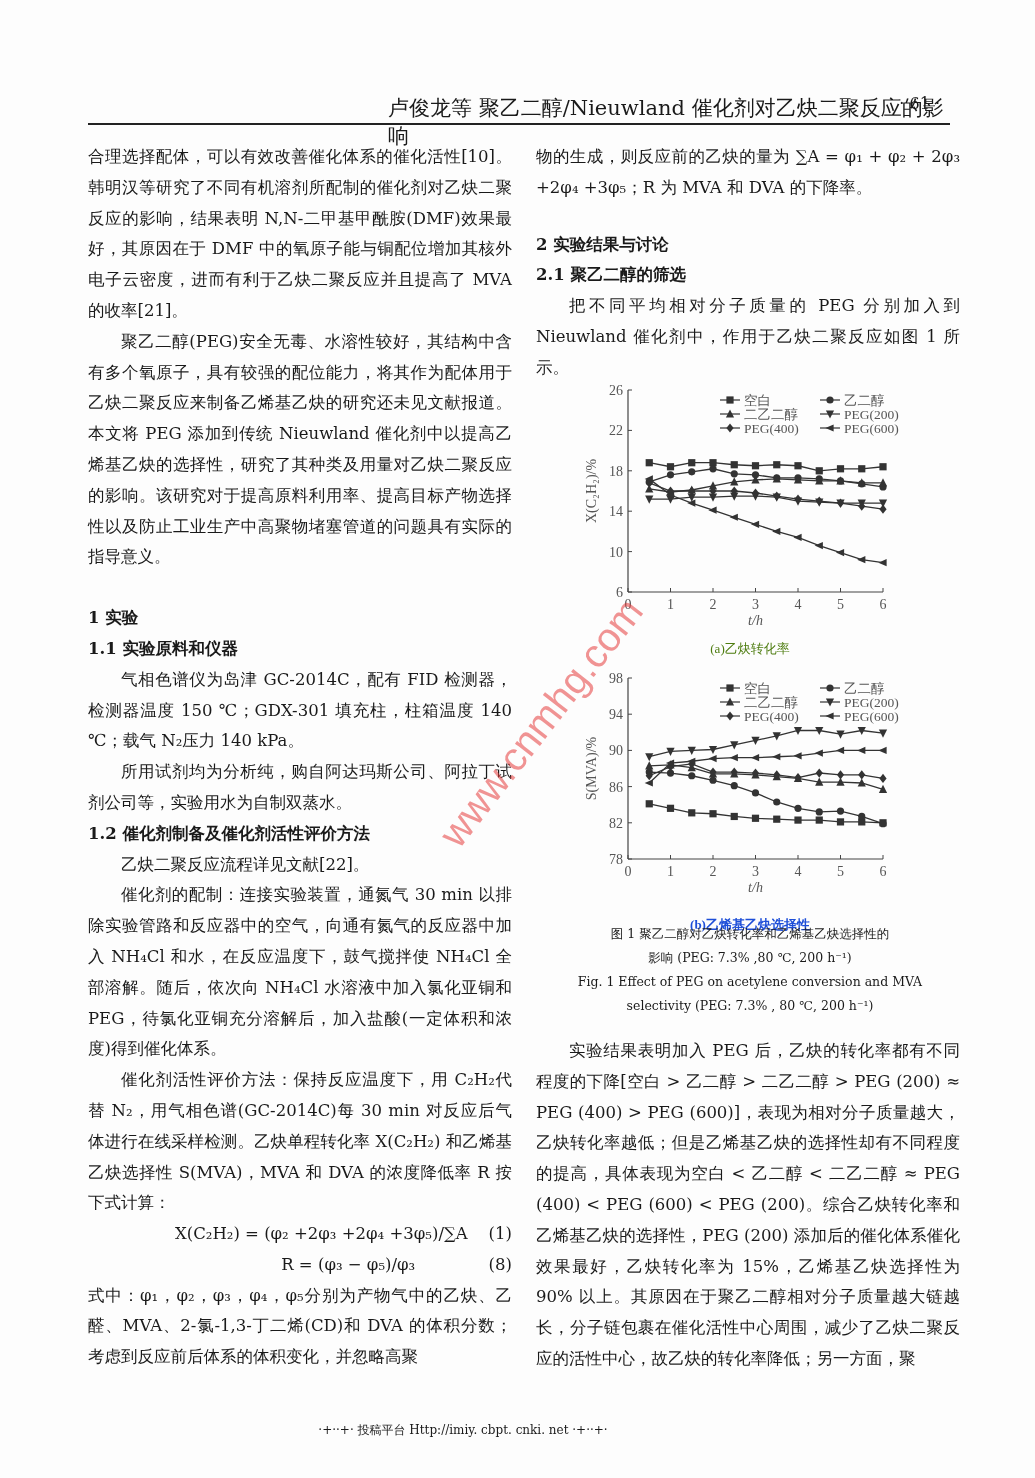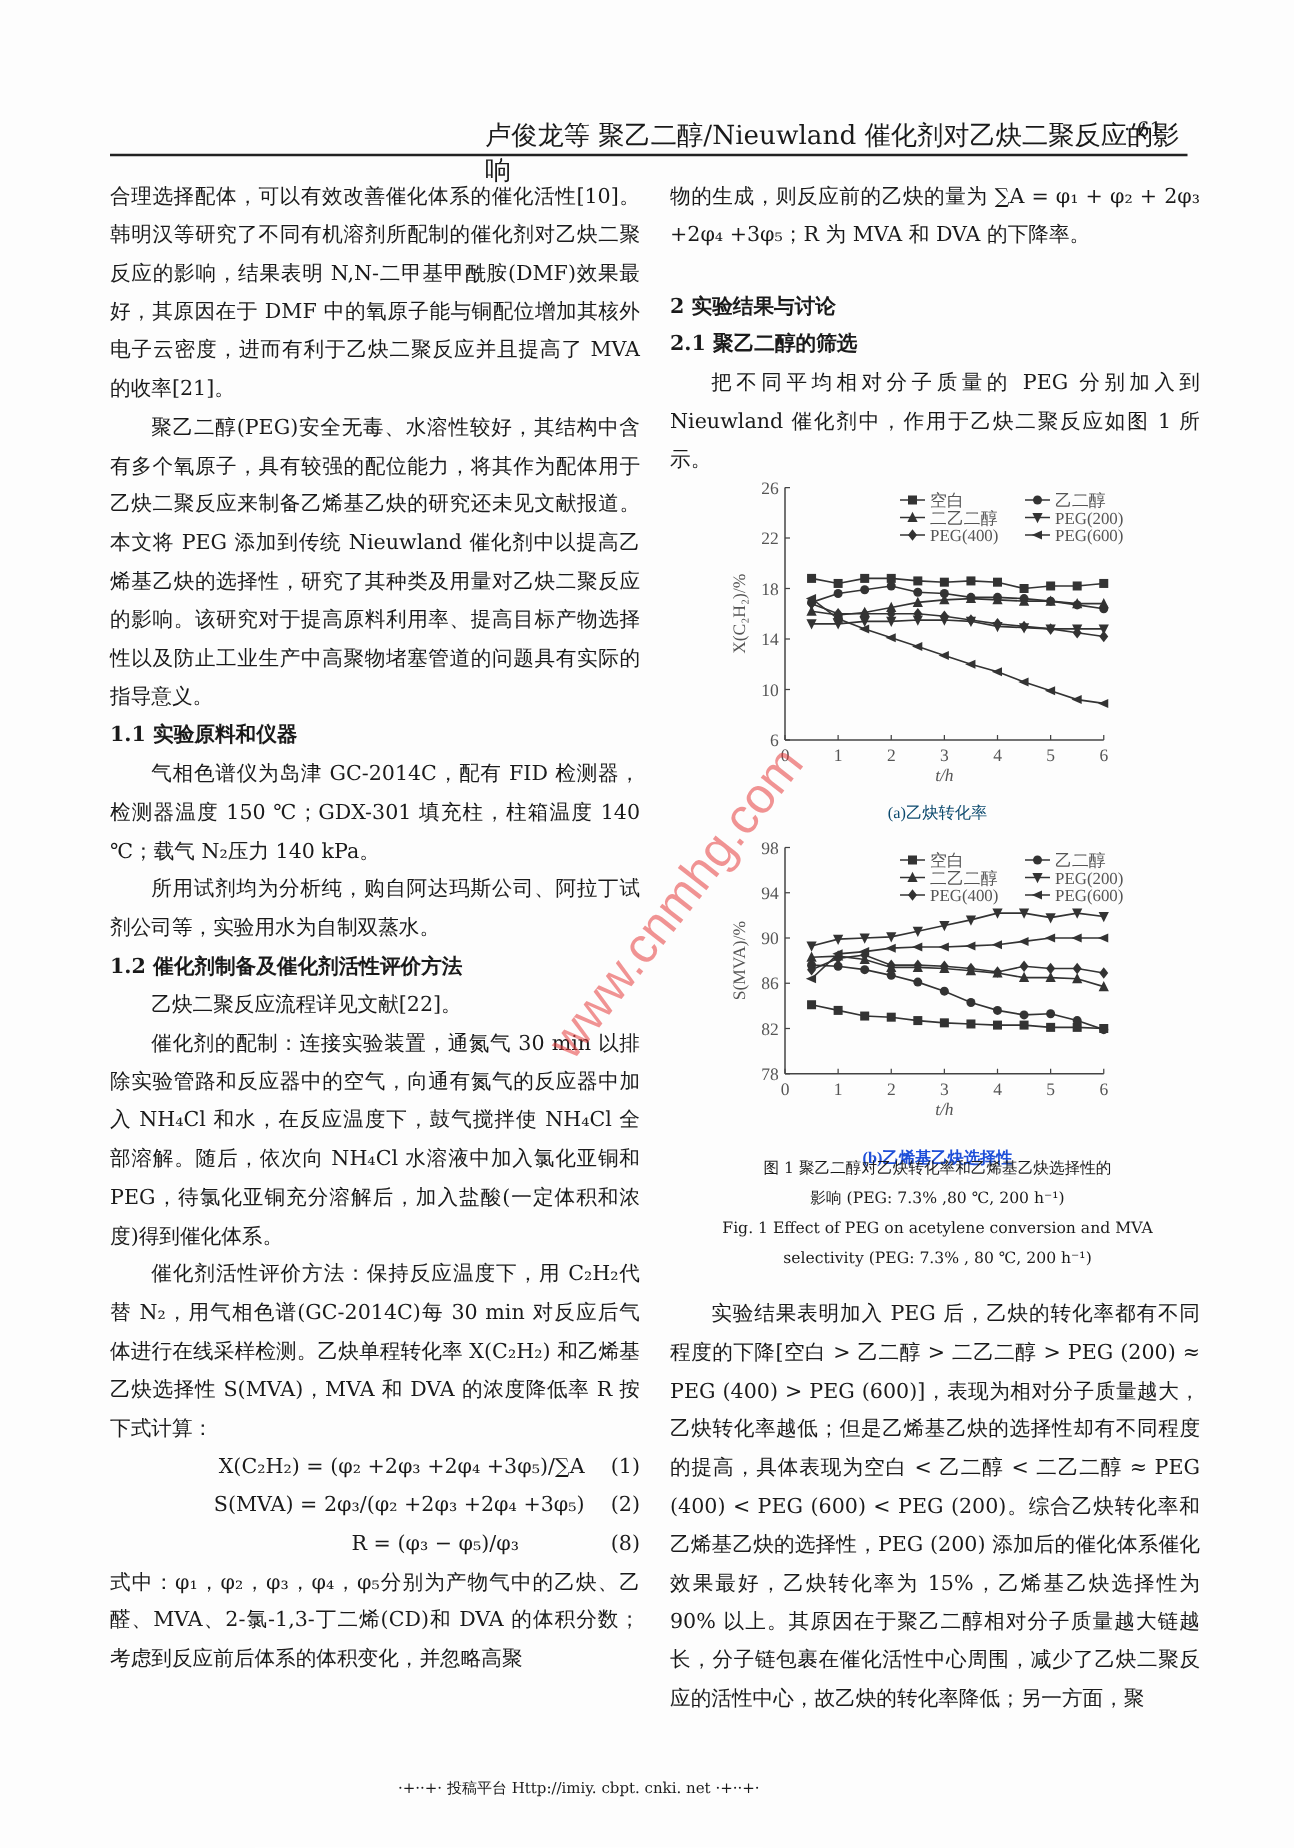--- a/index.html
+++ b/index.html
@@ -12,49 +12,49 @@
   .col { position:absolute; top:142px; width:424px; font-size:16.5px; line-height:30.8px; text-align:justify; }
   .col.left { left:88px; }
   .col.right { left:536px; }
   p { margin:0; }
   .ind { text-indent:2em; }
   .h1 { font-weight:bold; margin-top:24px; }
   .h2 { font-weight:bold; }
   .eq { text-align:right; white-space:pre; }
   .fig { position:absolute; left:560px; width:380px; font-family:"Liberation Serif",serif; }
   .fig svg text { font-family:"Liberation Serif",serif; fill:#555; }
-  .cap { text-align:center; font-size:13px; color:#0c4a6e; }
+  .cap { text-align:center; font-size:13px; color:#4d7c0f; }
   .figcap { position:absolute; left:560px; top:922px; width:380px; text-align:center; font-size:12.5px; line-height:24px; }
   .footer { position:absolute; top:1422px; left:0; width:926px; text-align:center; font-size:12px; }
   .watermark { position:absolute; left:390px; top:700px; font-size:40px; color:rgba(230,60,60,0.55);
                transform:rotate(-52deg); font-family:"Liberation Sans",sans-serif; }
 </style>
 </head>
 <body>
 
 <div class="page">
 
   <div class="header">
     <span class="title">卢俊龙等   聚乙二醇/Nieuwland 催化剂对乙炔二聚反应的影响</span>
     <span class="pno">· 61 ·</span>
     <div class="rule"></div>
   </div>
 
   <div class="col left">
     <p>合理选择配体，可以有效改善催化体系的催化活性[10]。韩明汉等研究了不同有机溶剂所配制的催化剂对乙炔二聚反应的影响，结果表明 N,N-二甲基甲酰胺(DMF)效果最好，其原因在于 DMF 中的氧原子能与铜配位增加其核外电子云密度，进而有利于乙炔二聚反应并且提高了 MVA 的收率[21]。</p>
     <p class="ind">聚乙二醇(PEG)安全无毒、水溶性较好，其结构中含有多个氧原子，具有较强的配位能力，将其作为配体用于乙炔二聚反应来制备乙烯基乙炔的研究还未见文献报道。本文将 PEG 添加到传统 Nieuwland 催化剂中以提高乙烯基乙炔的选择性，研究了其种类及用量对乙炔二聚反应的影响。该研究对于提高原料利用率、提高目标产物选择性以及防止工业生产中高聚物堵塞管道的问题具有实际的指导意义。</p>
+    <p class="h1" style="margin-top:30px;">1  实验</p>
     <p class="h2">1.1  实验原料和仪器</p>
     <p class="ind">气相色谱仪为岛津 GC-2014C，配有 FID 检测器，检测器温度 150 ℃；GDX-301 填充柱，柱箱温度 140 ℃；载气 N₂压力 140 kPa。</p>
     <p class="ind">所用试剂均为分析纯，购自阿达玛斯公司、阿拉丁试剂公司等，实验用水为自制双蒸水。</p>
     <p class="h2">1.2  催化剂制备及催化剂活性评价方法</p>
     <p class="ind">乙炔二聚反应流程详见文献[22]。</p>
     <p class="ind">催化剂的配制：连接实验装置，通氮气 30 min 以排除实验管路和反应器中的空气，向通有氮气的反应器中加入 NH₄Cl 和水，在反应温度下，鼓气搅拌使 NH₄Cl 全部溶解。随后，依次向 NH₄Cl 水溶液中加入氯化亚铜和 PEG，待氯化亚铜充分溶解后，加入盐酸(一定体积和浓度)得到催化体系。</p>
     <p class="ind">催化剂活性评价方法：保持反应温度下，用 C₂H₂代替 N₂，用气相色谱(GC-2014C)每 30 min 对反应后气体进行在线采样检测。乙炔单程转化率 X(C₂H₂) 和乙烯基乙炔选择性 S(MVA)，MVA 和 DVA 的浓度降低率 R 按下式计算：</p>
     <p class="eq">X(C₂H₂) = (φ₂ +2φ₃ +2φ₄ +3φ₅)/∑A    (1)</p>
-    <p class="eq">S(MVA) = 2φ₃/(φ₂ +2φ₃ +2φ₄ +3φ₅)    (2)</p>
     <p class="eq">R = (φ₃ − φ₅)/φ₃              (8)</p>
     <p>式中：φ₁，φ₂，φ₃，φ₄，φ₅分别为产物气中的乙炔、乙醛、MVA、2-氯-1,3-丁二烯(CD)和 DVA 的体积分数；考虑到反应前后体系的体积变化，并忽略高聚</p>
   </div>
 
   <div class="col right">
     <p>物的生成，则反应前的乙炔的量为 ∑A = φ₁ + φ₂ + 2φ₃ +2φ₄ +3φ₅；R 为 MVA 和 DVA 的下降率。</p>
     <p class="h1" style="margin-top:26px;">2  实验结果与讨论</p>
     <p class="h2">2.1  聚乙二醇的筛选</p>
     <p class="ind">把不同平均相对分子质量的 PEG 分别加入到 Nieuwland 催化剂中，作用于乙炔二聚反应如图 1 所示。</p>
   </div>

